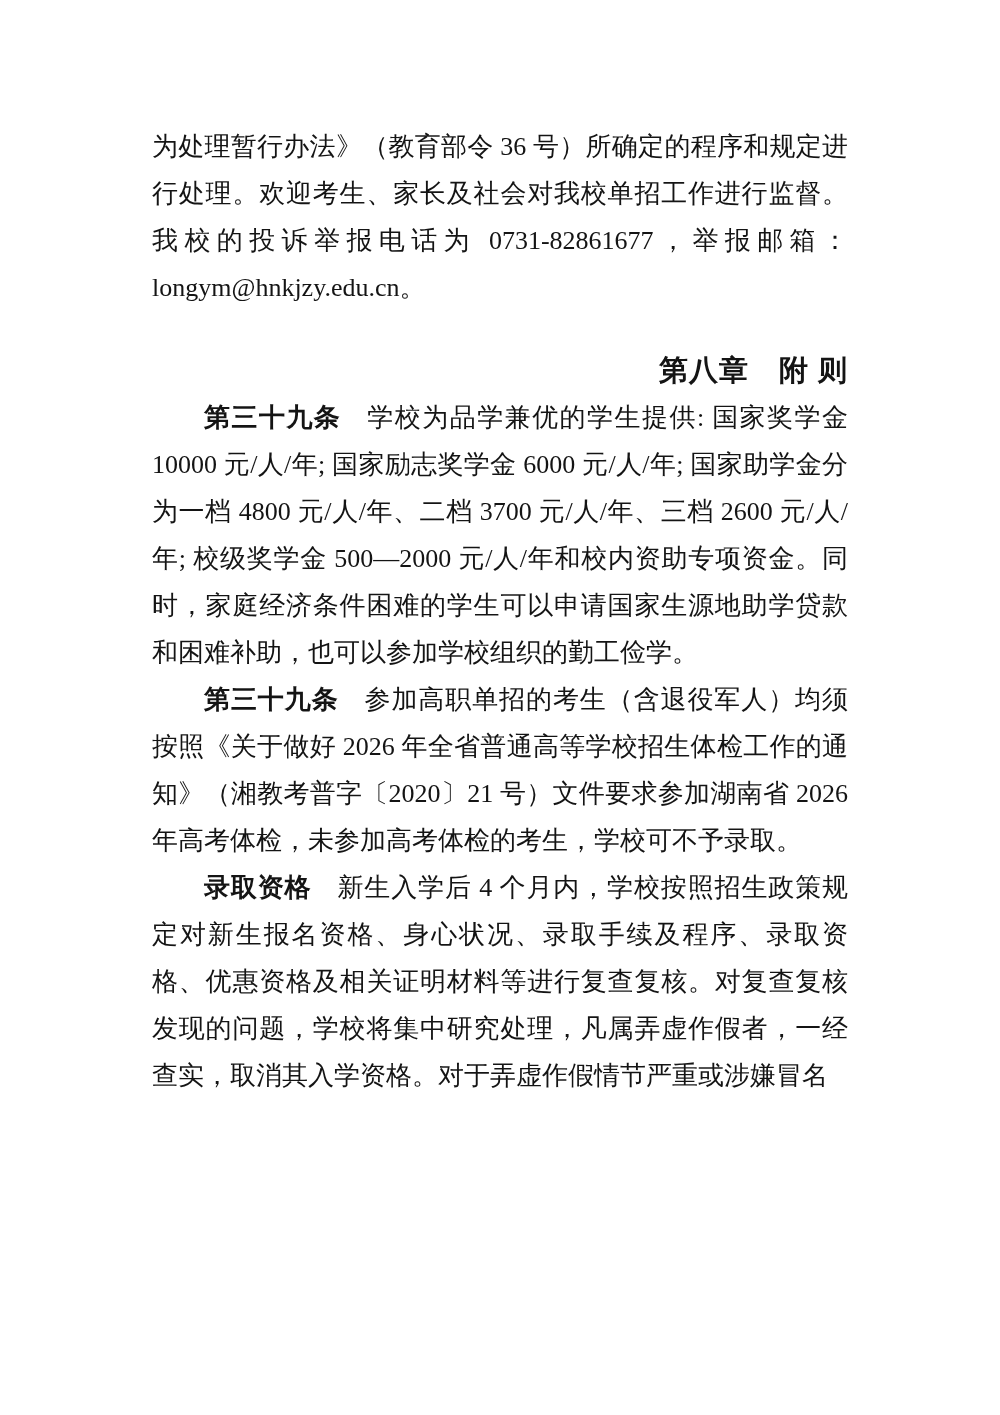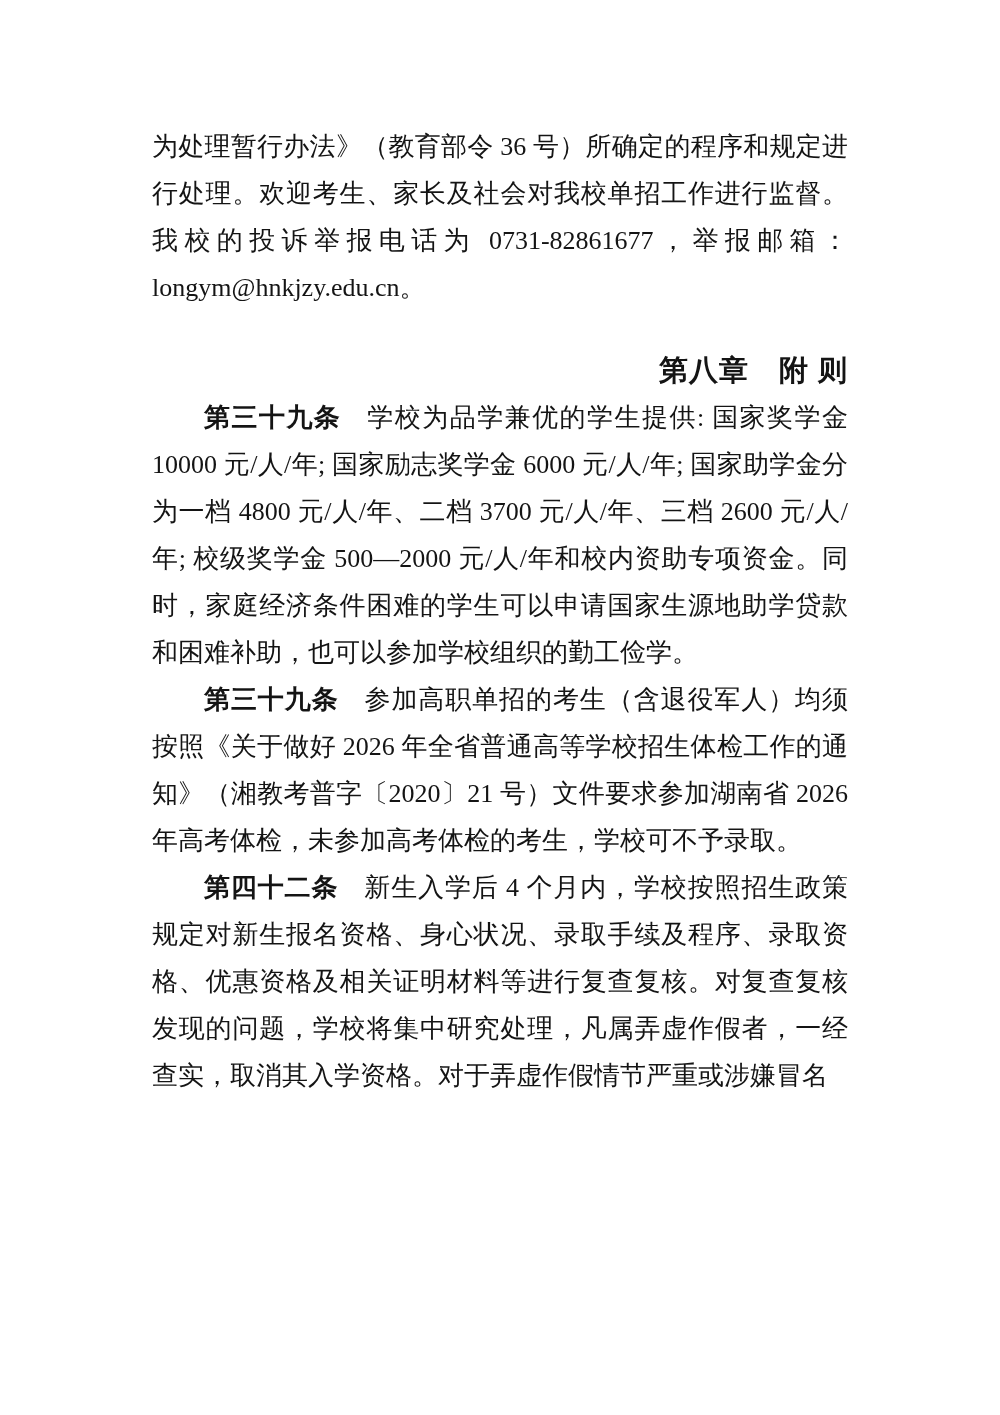--- a/index.html
+++ b/index.html
@@ -53,15 +53,15 @@
   <p class="para intro">为处理暂行办法》（教育部令 36 号）所确定的程序和规定进行处理。欢迎考生、家长及社会对我校单招工作进行监督。我校的投诉举报电话为 0731-82861677，举报邮箱：longym@hnkjzy.edu.cn。</p>
 
   <h2 class="chapter">第八章　附 则</h2>
 
 
   <p class="para article"><b class="artnum">第三十九条</b><span>学校为品学兼优的学生提供: 国家奖学金 10000 元/人/年; 国家励志奖学金 6000 元/人/年; 国家助学金分为一档 4800 元/人/年、二档 3700 元/人/年、三档 2600 元/人/年; 校级奖学金 500—2000 元/人/年和校内资助专项资金。同时，家庭经济条件困难的学生可以申请国家生源地助学贷款和困难补助，也可以参加学校组织的勤工俭学。</span></p>
 
   <p class="para article"><b class="artnum">第三十九条</b><span>参加高职单招的考生（含退役军人）均须按照《关于做好 2026 年全省普通高等学校招生体检工作的通知》（湘教考普字〔2020〕21 号）文件要求参加湖南省 2026 年高考体检，未参加高考体检的考生，学校可不予录取。</span></p>
 
 
-  <p class="para article"><b class="artnum">第四十二条</b><span>新生入学后 4 个月内，学校按照招生政策规定对新生报名资格、身心状况、录取手续及程序、录取资格、优惠资格及相关证明材料等进行复查复核。对复查复核发现的问题，学校将集中研究处理，凡属弄虚作假者，一经查实，取消其入学资格。对于弄虚作假情节严重或涉嫌冒名</span></p>
+  <p class="para article"><b class="artnum">录取资格</b><span>新生入学后 4 个月内，学校按照招生政策规定对新生报名资格、身心状况、录取手续及程序、录取资格、优惠资格及相关证明材料等进行复查复核。对复查复核发现的问题，学校将集中研究处理，凡属弄虚作假者，一经查实，取消其入学资格。对于弄虚作假情节严重或涉嫌冒名</span></p>
 
 </div>
 
 </body></html>

